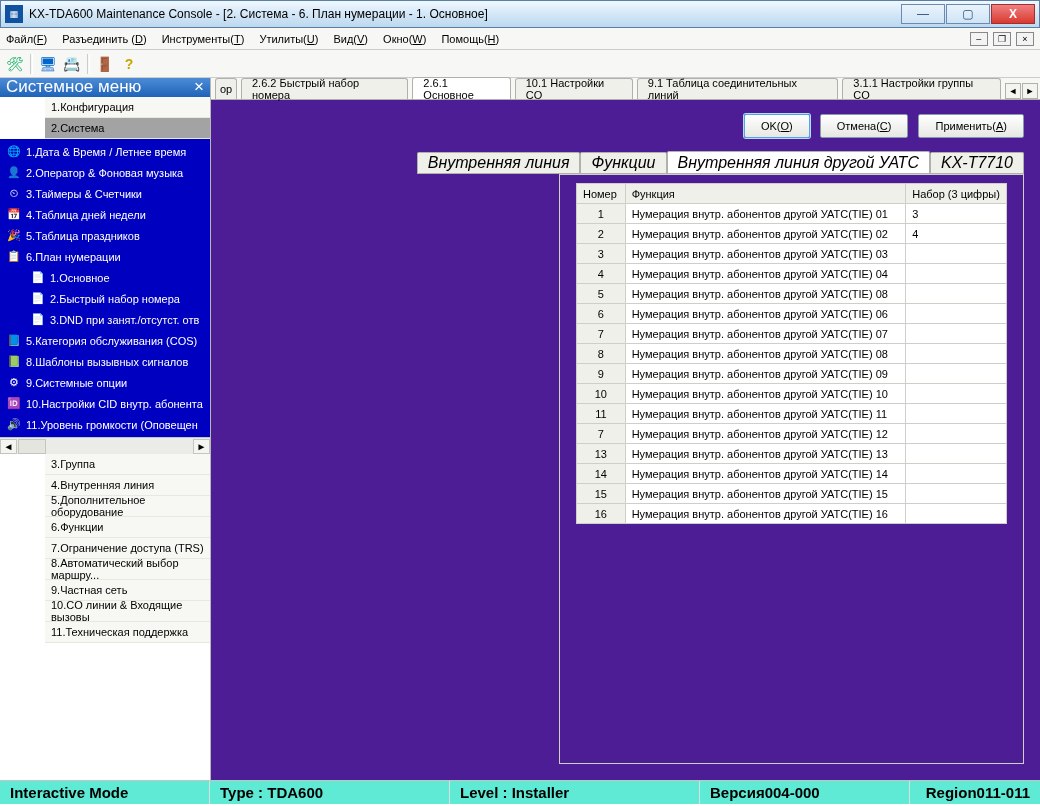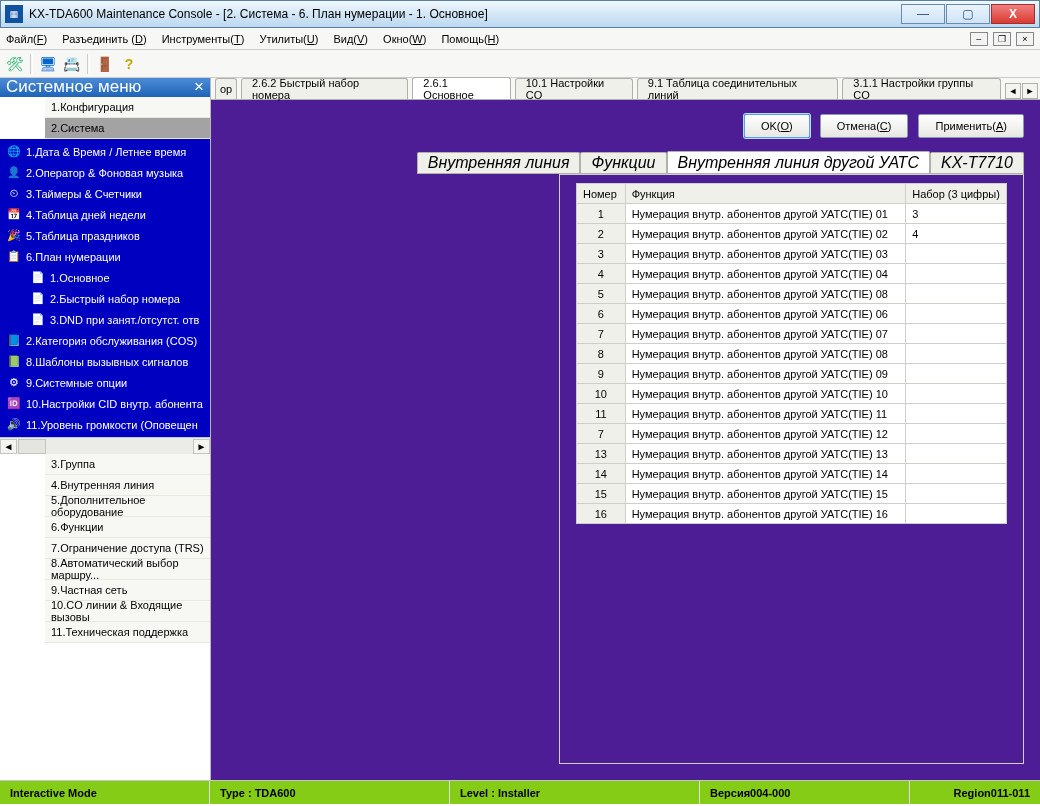--- a/index.html
+++ b/index.html
@@ -72,21 +72,21 @@
 table.grid td.num { text-align:center; width:34px; background:#f0f0ea;}
 table.grid th.num { width:34px; }
 table.grid td.func { width:270px;}
 table.grid th.func { width:270px;}
 table.grid td.dial { width:97px;}
 table.grid th.dial { width:97px;}
 
 .content-border { border:1px solid #cfcfc7; margin:0 16px 16px 16px; flex:1; }
 
 
-.statusbar { height:24px; border-top:1px solid #c5c5c0; background:#84cc16; display:flex; align-items:center; font-size:11px; font-weight:bold;}
+.statusbar { height:24px; border-top:1px solid #c5c5c0; background:#5eead4; display:flex; align-items:center; font-size:15px; font-weight:bold;}
 .statusbar .cell { padding:0 10px; height:100%; display:flex; align-items:center; border-right:1px solid #dedede; }
 .statusbar .cell.first { width:210px; }
 .statusbar .cell.type { width:240px; }
 .statusbar .cell.level { width:250px; }
 .statusbar .cell.ver { width:210px; }
 .statusbar .cell.region { flex:1; border-right:none; text-align:right; justify-content:flex-end;}
 </style>
 </head>
 <body>
 
@@ -170,21 +170,21 @@
         <div class="bitem sub">
           <span class="bicon">📄</span>
           <span>2.Быстрый набор номера</span>
         </div>
         <div class="bitem sub">
           <span class="bicon">📄</span>
           <span>3.DND при занят./отсутст. отв</span>
         </div>
         <div class="bitem">
           <span class="bicon">📘</span>
-          <span>2.Категория обслуживания (COS)</span>
+          <span>5.Категория обслуживания (COS)</span>
         </div>
         <div class="bitem">
           <span class="bicon">📗</span>
           <span>8.Шаблоны вызывных сигналов</span>
         </div>
         <div class="bitem">
           <span class="bicon">⚙</span>
           <span>9.Системные опции</span>
         </div>
         <div class="bitem">

